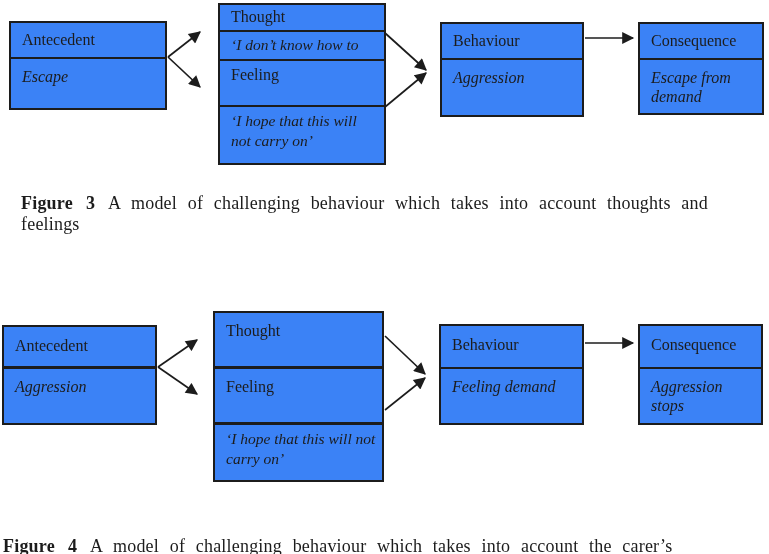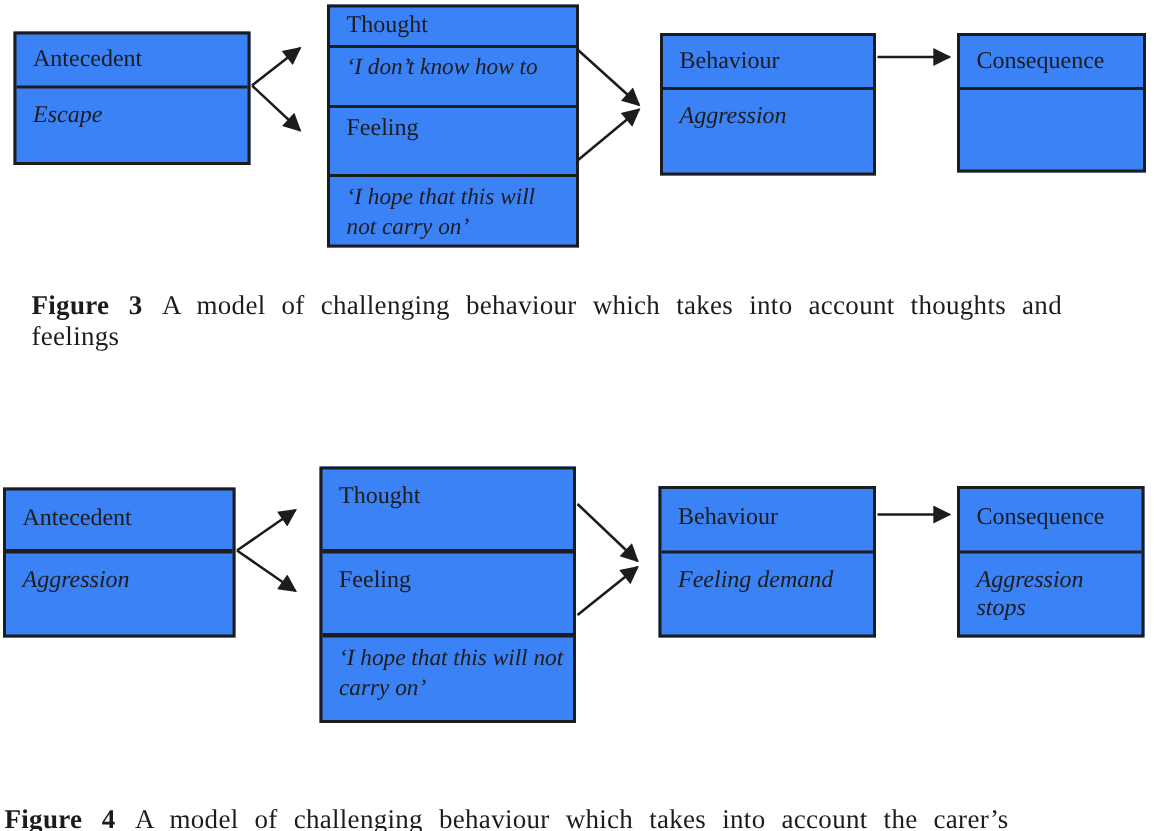--- a/index.html
+++ b/index.html
@@ -64,32 +64,33 @@
 
   <div>
 
     <div class="box" style="left:9px; top:21px; width:158px; height:89px;">
       <div class="sect divided" style="height:36px;">Antecedent</div>
       <div class="sect val grow pt8">Escape</div>
     </div>
 
     <div class="box" style="left:218px; top:3px; width:168px; height:162px;">
       <div class="sect divided pt2" style="height:27px;">Thought</div>
-      <div class="sect quote divided pt3" style="height:40px;">‘I don’t know how to</div>
+      <div class="sect quote divided pt3" style="height:29px;">‘I don’t know how to</div>
       <div class="sect divided pt4" style="height:46px;">Feeling</div>
       <div class="sect quote grow pt4">‘I hope that this will not carry on’</div>
     </div>
 
     <div class="box" style="left:440px; top:22px; width:144px; height:95px;">
       <div class="sect divided" style="height:36px;">Behaviour</div>
       <div class="sect val grow pt8">Aggression</div>
     </div>
 
     <div class="box" style="left:638px; top:22px; width:126px; height:93px;">
       <div class="sect divided" style="height:36px;">Consequence</div>
+      <div class="sect val grow pt8">Escape from demand</div>
     </div>
 
   </div>
 
   <p class="caption" style="left:21px; top:193px;">
     <span class="cap-bold">Figure</span><span class="cap-num">3</span><span class="cap-line">A model of challenging behaviour which takes into account thoughts and</span><br>
     <span class="cap-line2">feelings</span>
   </p>
 
   <div>

